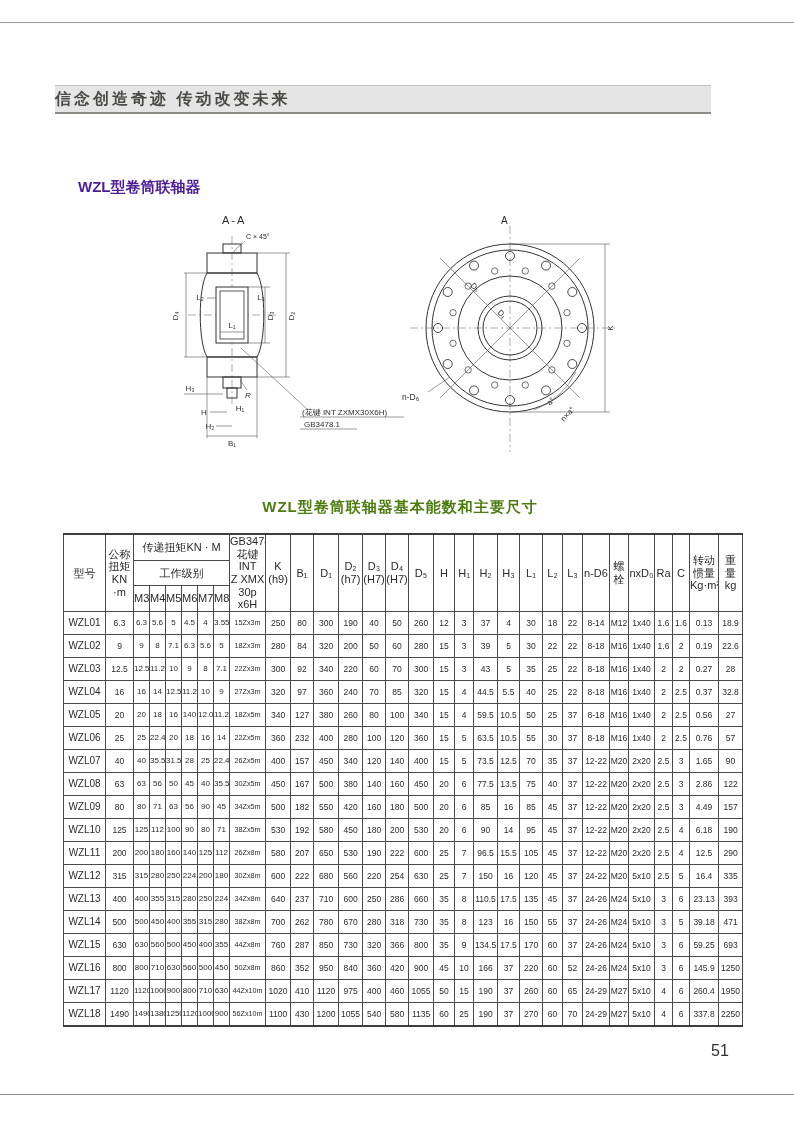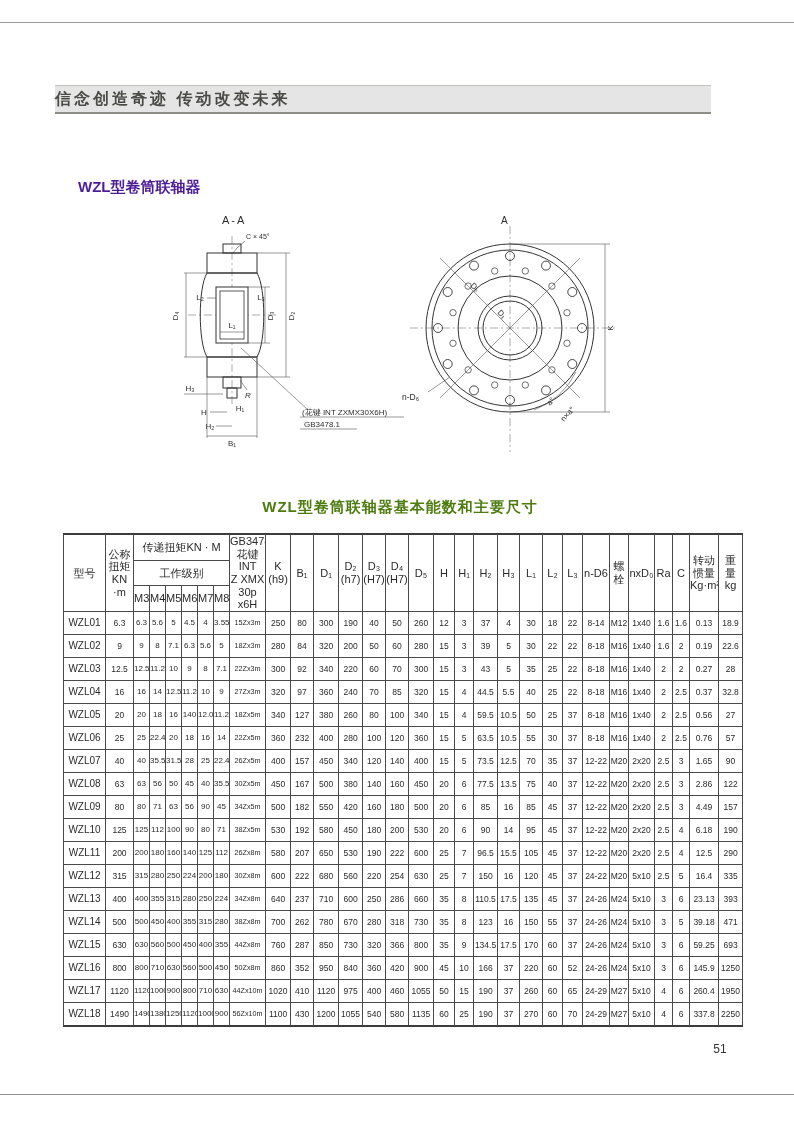--- a/index.html
+++ b/index.html
@@ -34,21 +34,21 @@
     border:1px solid #4a4a4a;text-align:center;vertical-align:middle;
     padding:0;overflow:hidden;
   }
   table.dims th{font-weight:normal;font-size:11px;line-height:1.15;color:#2a2a2a;}
   table.dims td{font-size:8.5px;height:22px;line-height:1;color:#2a2a2a;}
   table.dims td:first-child{font-size:10px;}
   table.dims td:nth-child(9){font-size:7.2px;}
   table.dims td:nth-child(n+3):nth-child(-n+8){font-size:8px;}
   .pre{white-space:pre-line;}
   th.spline-h{font-size:6.3px;line-height:1.2;}
-  .page-number{position:absolute;left:690px;top:1042px;width:60px;text-align:center;font-size:12px;color:#333;}
+  .page-number{position:absolute;left:690px;top:1042px;width:60px;text-align:center;font-size:16px;color:#333;}
   svg text{fill:#2e2e2e;}
   .dimtxt{font-size:8px;}
   .cl{stroke:#777;stroke-width:0.6;stroke-dasharray:8 3 2 3;fill:none;}
   .dim{stroke:#555;stroke-width:0.6;fill:none;}
   .ol{stroke:#333;stroke-width:1;fill:none;}
 </style>
 </head>
 <body>
 
 <div class="page">

